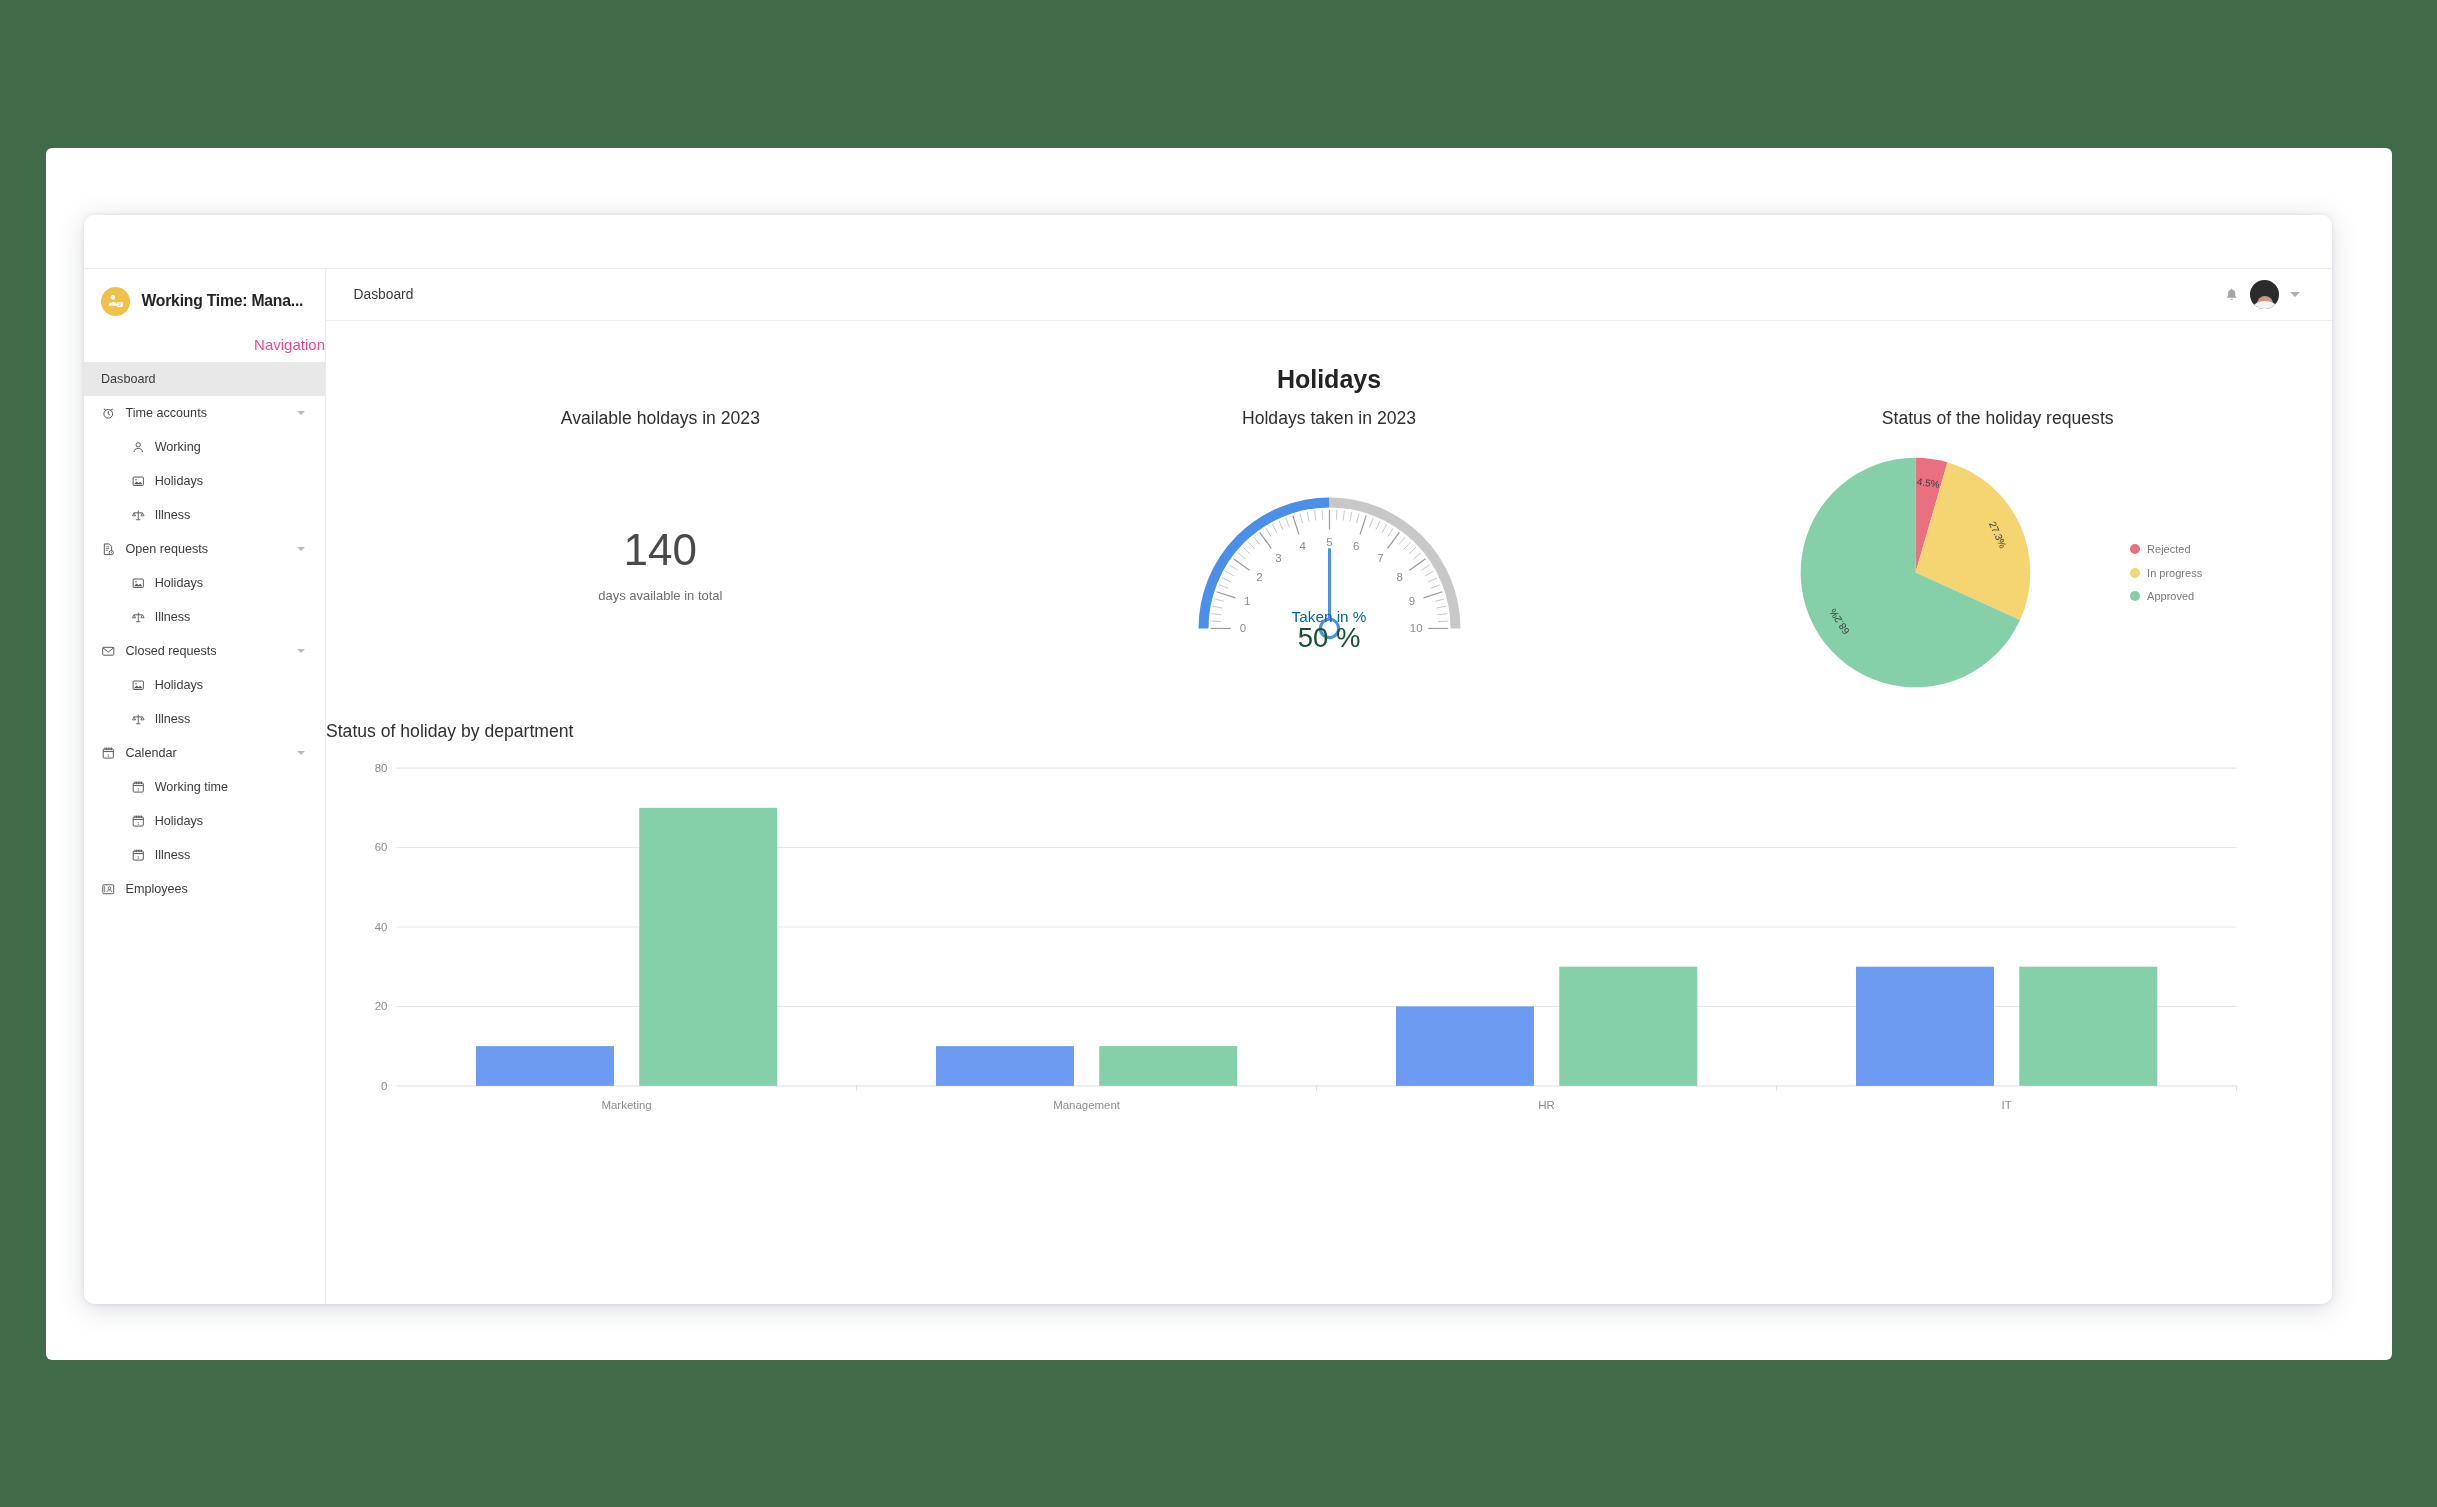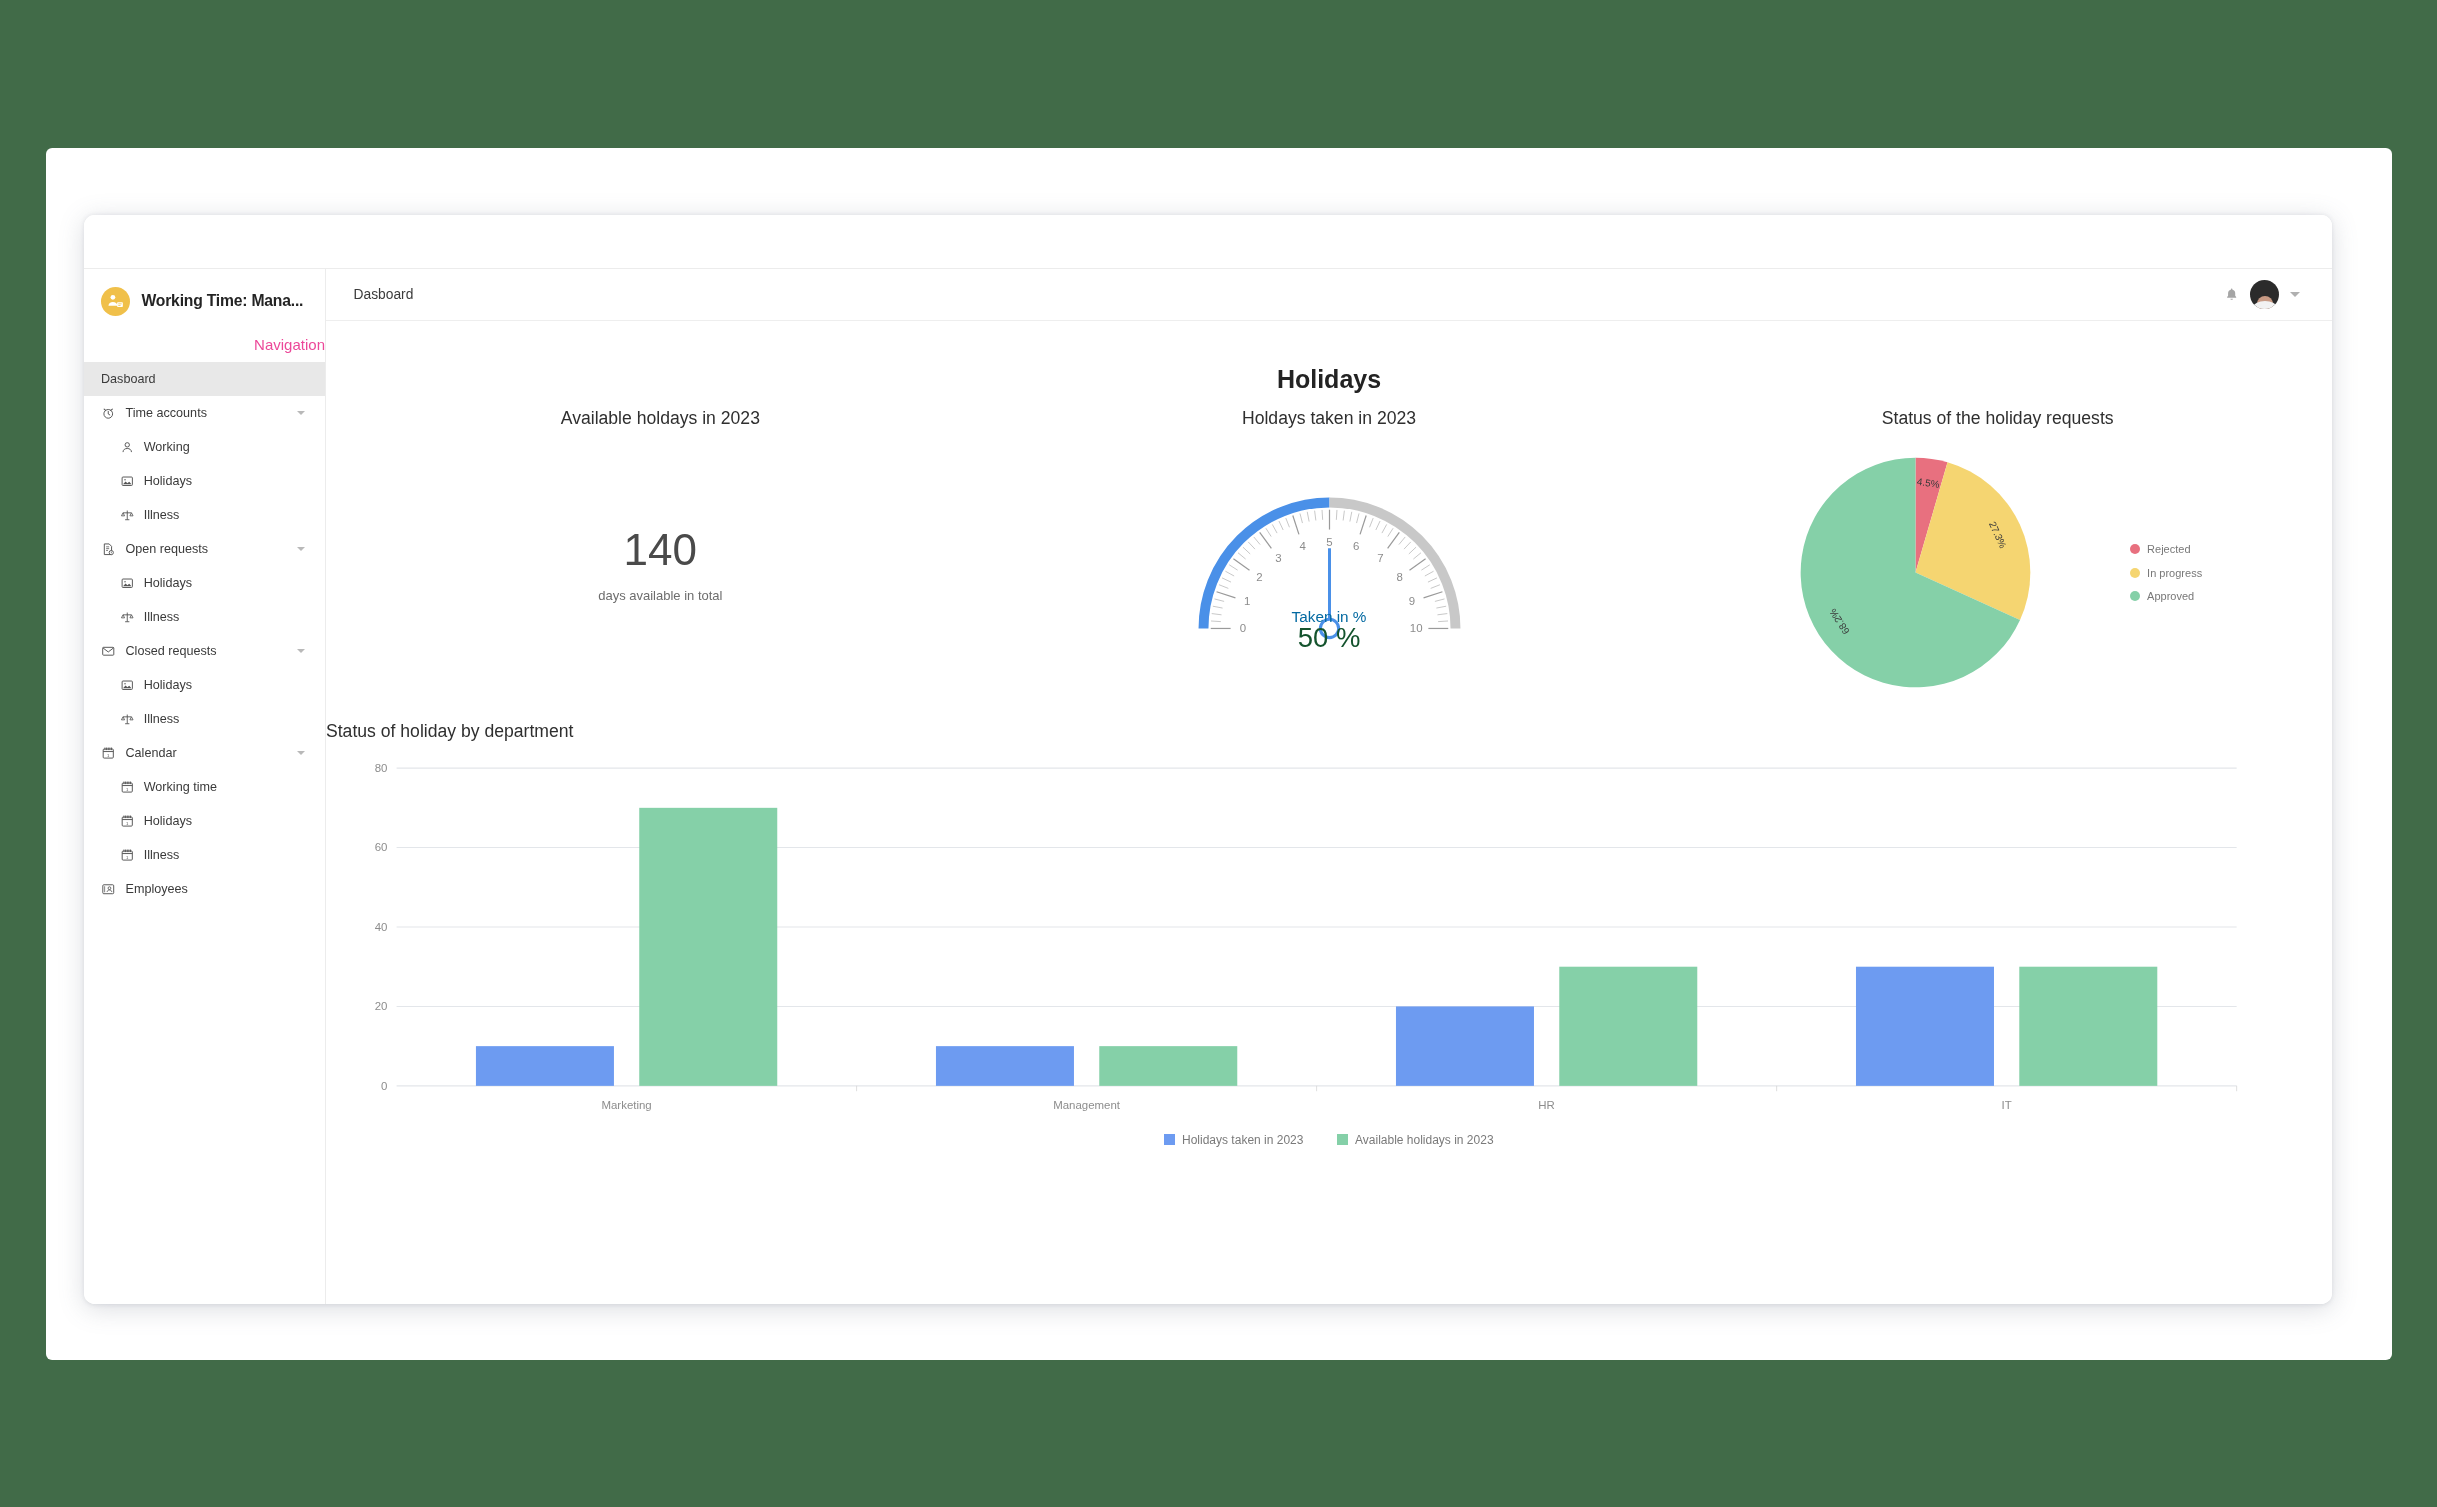--- a/index.html
+++ b/index.html
@@ -60,21 +60,21 @@
   .nav-label {
     font-size: 15px; color: #ec4899; padding: 4.6px 0 9.2px 17px; text-align: right;
   }
   .nav-item {
     display: flex; align-items: center;
     height: 34px; padding-left: 17px; gap: 10px;
     font-size: 12.6px; color: #3a3a3a; cursor: pointer;
     position: relative;
   }
   .nav-item.active { background: #e8e8e8; }
-  .nav-item.child { padding-left: 36px; gap: 9.2px; }
+  .nav-item.child { padding-left: 47px; gap: 9.2px; }
   .nav-item .nicon { width: 14.5px; height: 14.5px; flex: none; display:flex; align-items:center; justify-content:center; }
   .nav-item .nicon svg { width: 14.5px; height: 14.5px; }
   .nav-item .nlabel { white-space: nowrap; }
   .nav-caret {
     position: absolute; right: 20px; top: 50%; transform: translateY(-50%);
     width: 0; height: 0; border-left: 4.6px solid transparent;
     border-right: 4.6px solid transparent; border-top: 4.6px solid #b9b9b9;
   }
 
   
@@ -513,30 +513,20 @@
                   <rect x="1346.75875" y="320" width="180.45" height="104" fill="#6d9bf1"></rect>
                   <rect x="1560.29125" y="268" width="180.45" height="156" fill="#85d0a8"></rect>
                   <line x1="1844.5" x2="1844.5" y1="424" y2="431" stroke="#d4d4d4"></line>
                   <text x="1543.75" y="454" text-anchor="middle" font-size="15" fill="#8d8d8d" font-family="&quot;Liberation Sans&quot;, sans-serif">HR</text>
                   <rect x="1948.25875" y="268" width="180.45" height="156" fill="#6d9bf1"></rect>
                   <rect x="2161.7912499999998" y="268" width="180.45" height="156" fill="#85d0a8"></rect>
                   <line x1="2446" x2="2446" y1="424" y2="431" stroke="#d4d4d4"></line>
                   <text x="2145.25" y="454" text-anchor="middle" font-size="15" fill="#8d8d8d" font-family="&quot;Liberation Sans&quot;, sans-serif">IT</text>
                 </svg>
             </div>
-            <div class="bar-legend" id="bar-legend">
-                <div class="bar-legend-item">
-                  <span class="sq" style="background:#6d9bf1"></span>
-                  <span>Holidays taken in 2023</span>
-                </div>
-                <div class="bar-legend-item">
-                  <span class="sq" style="background:#85d0a8"></span>
-                  <span>Available holidays in 2023</span>
-                </div>
-              </div>
           </div>
 
         </div>
       </div>
     </div>
   </div>
 </div>
 
 
 </body></html>

